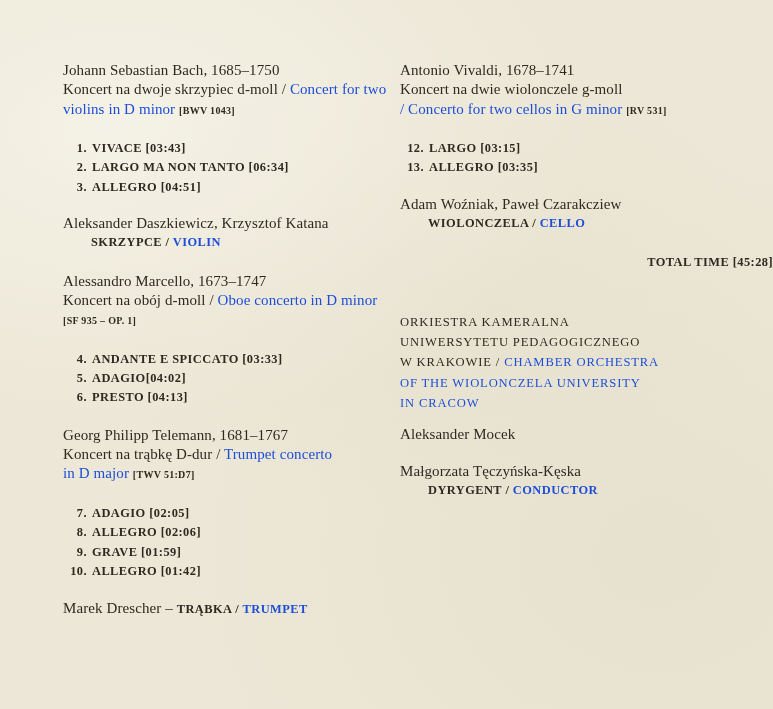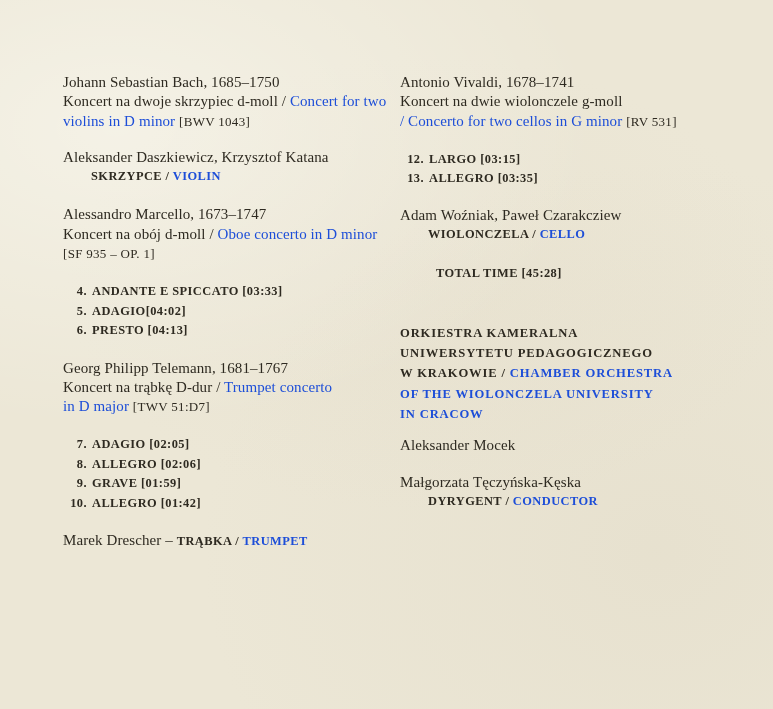--- a/index.html
+++ b/index.html
@@ -17,61 +17,66 @@
   .page {
     position: absolute; inset: 0;
     display: flex;
     padding: 61px 0 0 63px;
     box-sizing: border-box;
   }
   .col-left  { flex: 0 0 337px; width: 337px; }
   .col-right { flex: 1; }
 
   .block { margin-top: 19px; }
-  .block.first { margin-top: 12px; }
+  .block.first { margin-top: 0; }
   .mt17 { margin-top: 17px; }
   .mt18 { margin-top: 18px; }
   .mt20 { margin-top: 20px; }
   .mt39 { margin-top: 39px; }
   .mt11 { margin-top: 11px; }
 
   .line {
     font-size: 15px; line-height: 19.3px;
     white-space: nowrap;
     letter-spacing: 0.1px;
   }
   .accent { color: #1d4ed8; }
-  .cat { font-size: 13px; font-weight: 400; letter-spacing: 0.3px; }
+  .cat { font-size: 10px; font-weight: 700; letter-spacing: 0.3px; }
 
   .sc-inline, .track, .sc-line {
     font-size: 12.4px; font-weight: 600; letter-spacing: 0.45px;
   }
   .sc-line { line-height: 19.3px; white-space: nowrap; margin-left: 28px; }
   .track   { line-height: 19.4px; white-space: nowrap; }
   .track .num { display: inline-block; width: 24px; text-align: right; margin-right: 5px; }
-  .indent8 { padding-left: 8px; }
+  .indent8 { padding-left: 8px; text-align: right; }
 
   .orch-line {
-    font-size: 12.6px; font-weight: 700; letter-spacing: 0.85px;
+    font-size: 12.6px; font-weight: 400; letter-spacing: 0.85px;
     line-height: 20.4px; white-space: nowrap;
   }
 </style>
 </head>
 <body>
 
 <div class="page">
 
   <div class="col-left">
 
     <section class="block first">
       <div class="line">Johann Sebastian Bach, 1685–1750</div>
       <div class="line"><span>Koncert na dwoje skrzypiec d-moll / </span><span class="accent">Concert for two</span></div>
       <div class="line"><span class="accent">violins in D minor </span><span class="cat">[BWV 1043]</span></div>
     </section>
 
+    <section class="block">
+      <div class="track"><span class="num">1.</span><span>VIVACE [03:43]</span></div>
+      <div class="track"><span class="num">2.</span><span>LARGO MA NON TANTO [06:34]</span></div>
+      <div class="track"><span class="num">3.</span><span>ALLEGRO [04:51]</span></div>
+    </section>
 
     <section class="block mt17">
       <div class="line">Aleksander Daszkiewicz, Krzysztof Katana</div>
       <div class="sc-line"><span>SKRZYPCE / </span><span class="accent">VIOLIN</span></div>
     </section>
 
     <section class="block">
       <div class="line">Alessandro Marcello, 1673–1747</div>
       <div class="line"><span>Koncert na obój d-moll / </span><span class="accent">Oboe concerto in D minor</span></div>
       <div class="line"><span class="cat">[SF 935 – OP. 1]</span></div>

